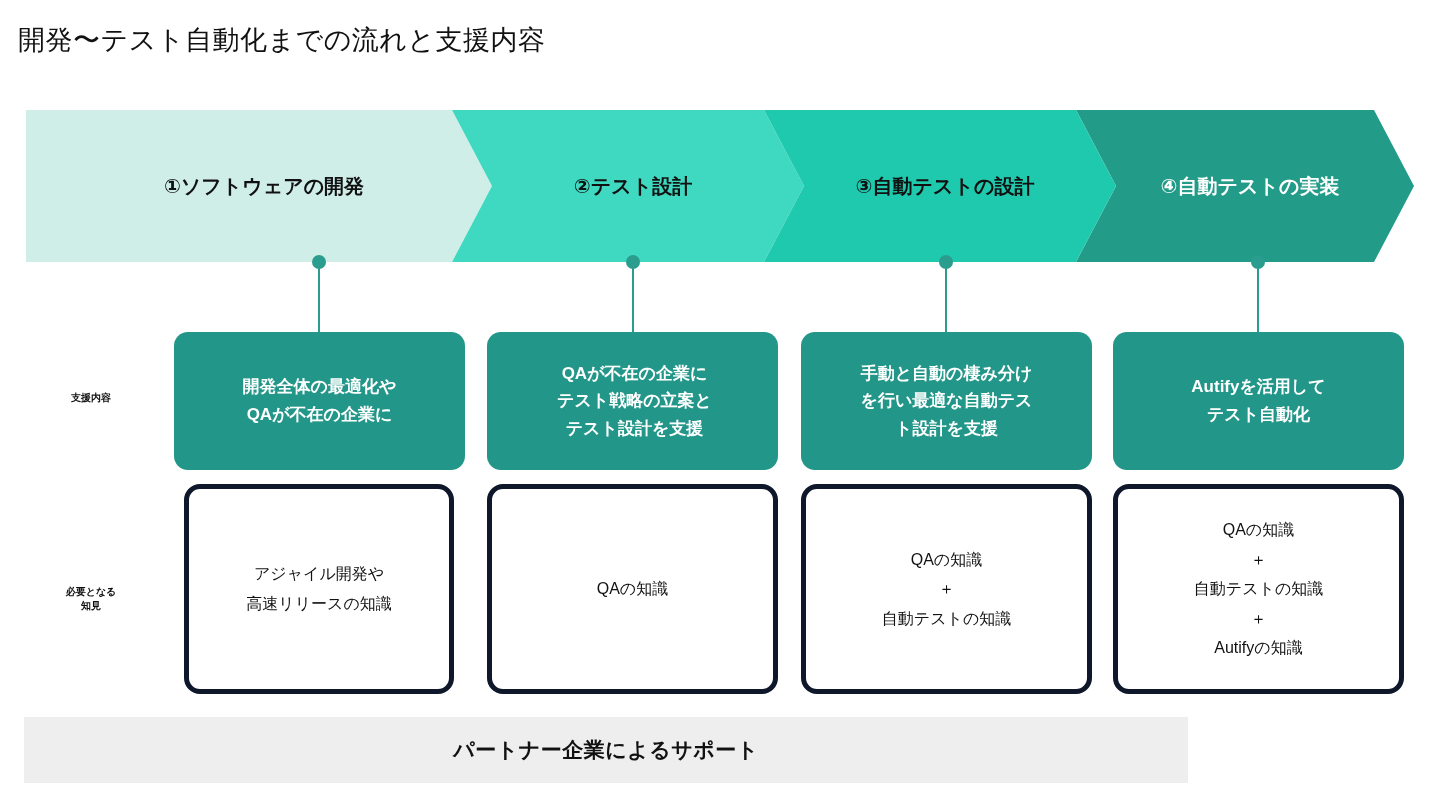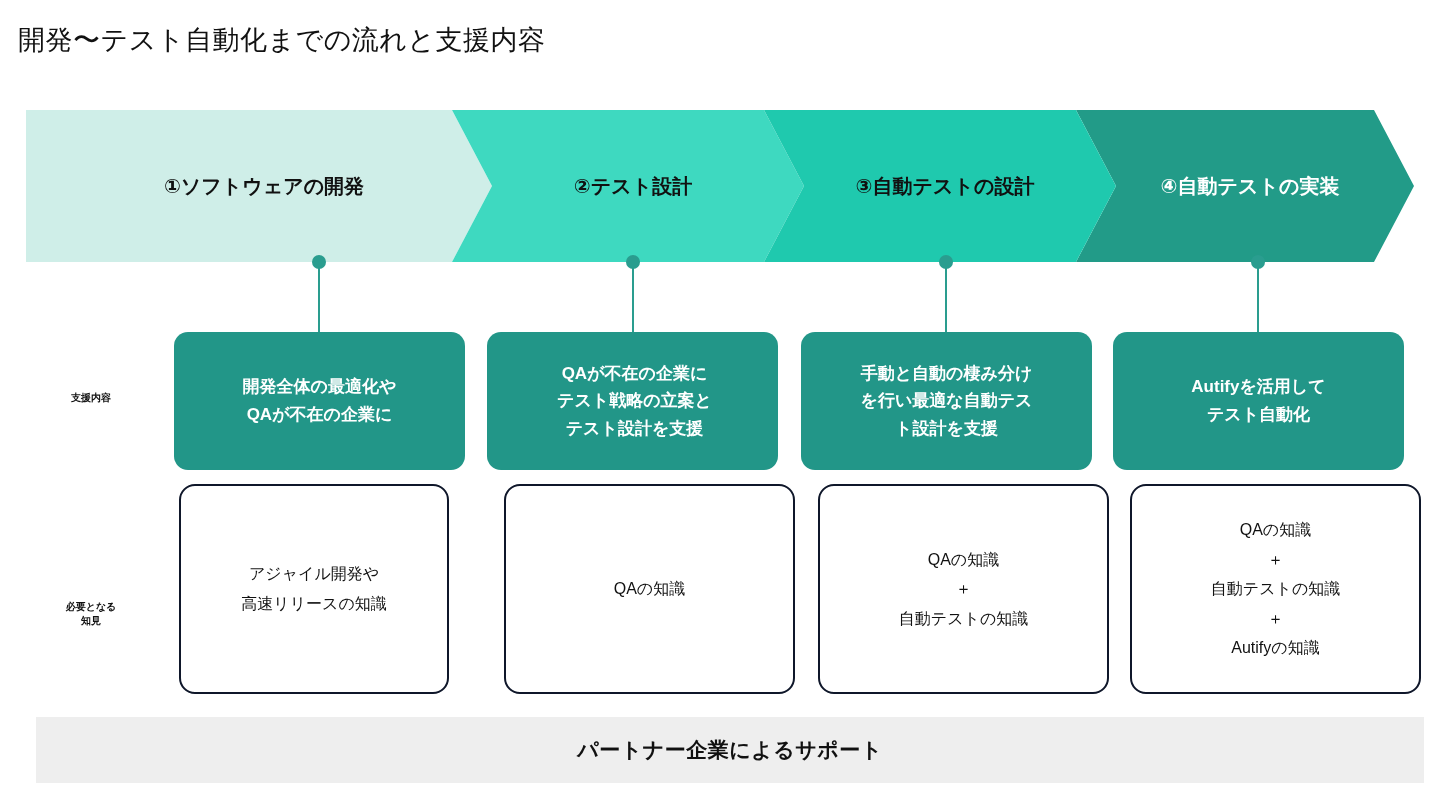--- a/index.html
+++ b/index.html
@@ -96,38 +96,37 @@
     box-sizing: border-box;
   }
 
   
   .knowledge-card {
     position: absolute;
     top: 484px;
     height: 210px;
     border-radius: 16px;
     background: #ffffff;
-    border: 2px solid #0f172a;
+    border: 5px solid #0f172a;
     display: flex;
     align-items: center;
     justify-content: center;
     text-align: center;
     font-size: 16px;
     line-height: 1.85;
     color: #111111;
     box-sizing: border-box;
-    margin-left: 17px;
   }
 
   
   .footer-bar {
     position: absolute;
-    left: 36px;
+    left: 24px;
     top: 717px;
-    width: 1388px;
+    width: 1164px;
     height: 66px;
     background: #eeeeee;
     display: flex;
     align-items: center;
     justify-content: center;
   }
   .footer-label {
     font-size: 21px;
     font-weight: bold;
     color: #111111;
@@ -171,21 +170,21 @@
 <div class="connector-dot" style="left:939px; top:255px;"></div>
 <div class="connector" style="left:945px; top:262px; height:72px;"></div>
 
 <div class="connector-dot" style="left:1251px; top:255px;"></div>
 <div class="connector" style="left:1257px; top:262px; height:72px;"></div>
 
 <div class="row-label" style="top:391px;">
   <span>支援内容</span>
 </div>
 
-<div class="row-label" style="top:585px; white-space:pre-line;">
+<div class="row-label" style="top:570px; white-space:pre-line;">
   <span style="white-space:pre-line;">必要となる
 知見</span>
 </div>
 
 <div class="support-card" style="left:174px; width:291px;">
   <span style="white-space:pre-line;">開発全体の最適化や
 QAが不在の企業に</span>
 </div>
 <div class="support-card" style="left:487px; width:291px;padding-left:16px;">
   <span style="white-space:pre-line;">QAが不在の企業に
@@ -195,21 +194,21 @@
 <div class="support-card" style="left:801px; width:291px;">
   <span style="white-space:pre-line;">手動と自動の棲み分け
 を行い最適な自動テス
 ト設計を支援</span>
 </div>
 <div class="support-card" style="left:1113px; width:291px;">
   <span style="white-space:pre-line;">Autifyを活用して
 テスト自動化</span>
 </div>
 
-<div class="knowledge-card" style="left:162px; width:270px;">
+<div class="knowledge-card" style="left:184px; width:270px;">
   <span style="white-space:pre-line;">アジャイル開発や
 高速リリースの知識</span>
 </div>
 <div class="knowledge-card" style="left:487px; width:291px;">
   <span style="white-space:pre-line;">QAの知識</span>
 </div>
 <div class="knowledge-card" style="left:801px; width:291px;">
   <span style="white-space:pre-line;">QAの知識
 ＋
 自動テストの知識</span>

